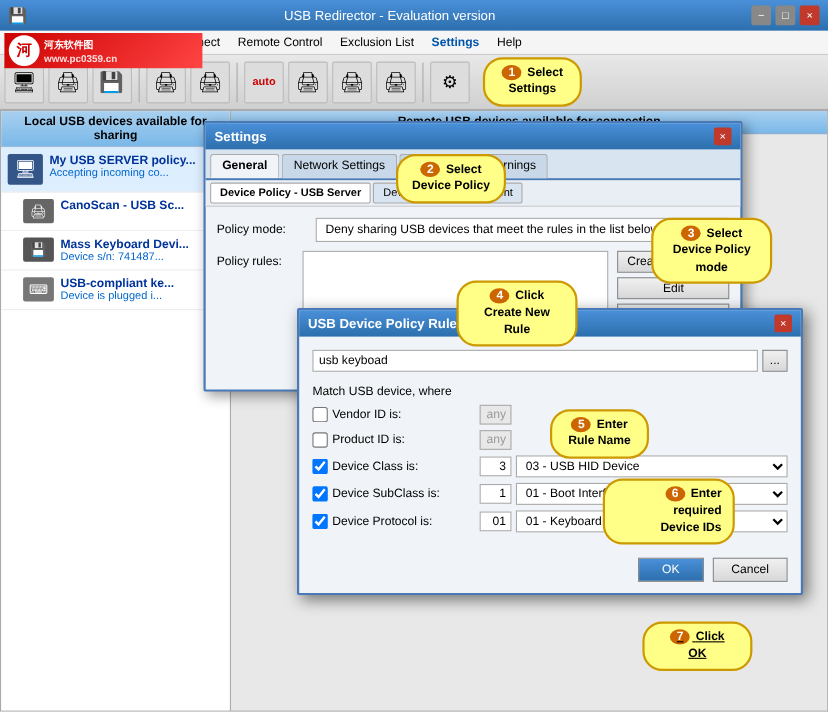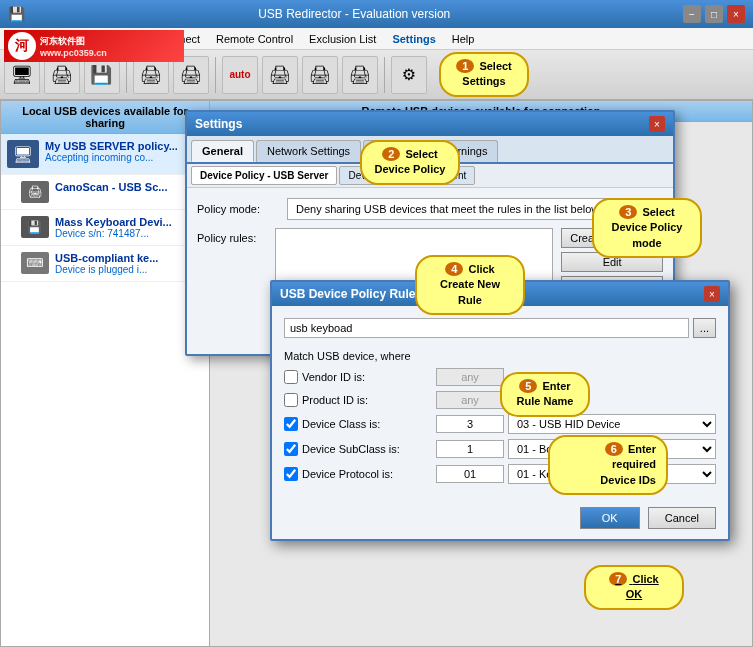--- a/index.html
+++ b/index.html
@@ -276,26 +276,26 @@
     .match-label { font-size: 11px; margin-bottom: 6px; }
     .match-row {
       display: flex;
       align-items: center;
       margin-bottom: 5px;
       gap: 4px;
     }
     .match-checkbox { width: 14px; height: 14px; flex-shrink: 0; }
     .match-field-label { width: 130px; font-size: 11px; }
     .match-value-input {
-      width: 68px;
+      width: 29px;
       padding: 2px 4px;
       font-size: 11px;
       border: 1px solid #aaa;
       background: white;
-      text-align: center;
+      text-align: right;
     }
     .match-value-input.disabled { background: #e8e8e8; color: #999; }
     .match-dropdown {
       flex: 1;
       padding: 2px 4px;
       font-size: 11px;
       border: 1px solid #aaa;
       background: white;
     }
     .rule-dialog-footer {

